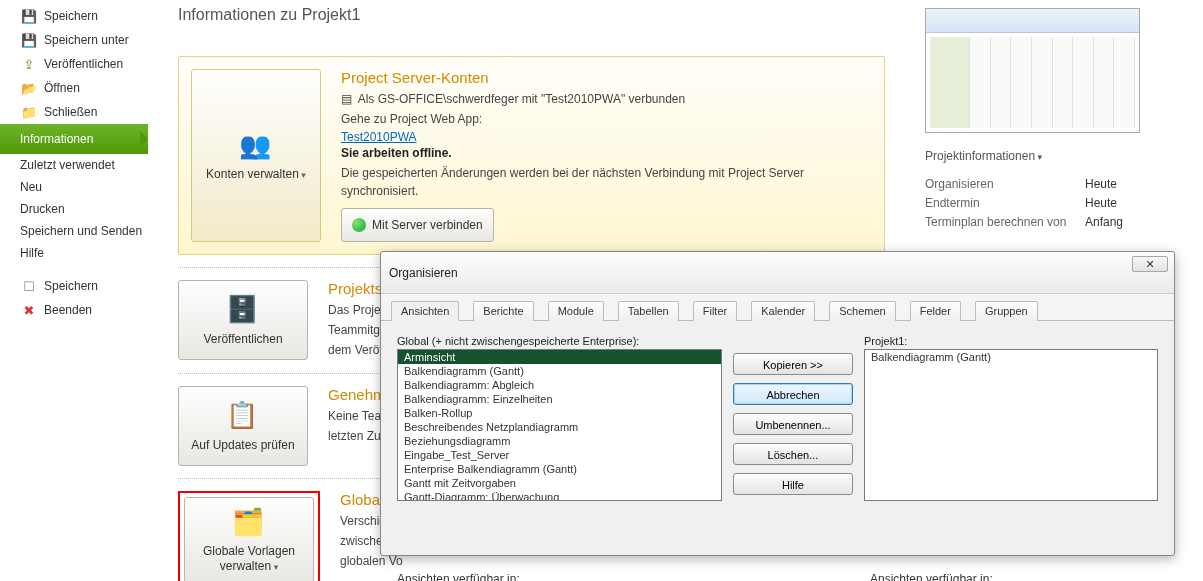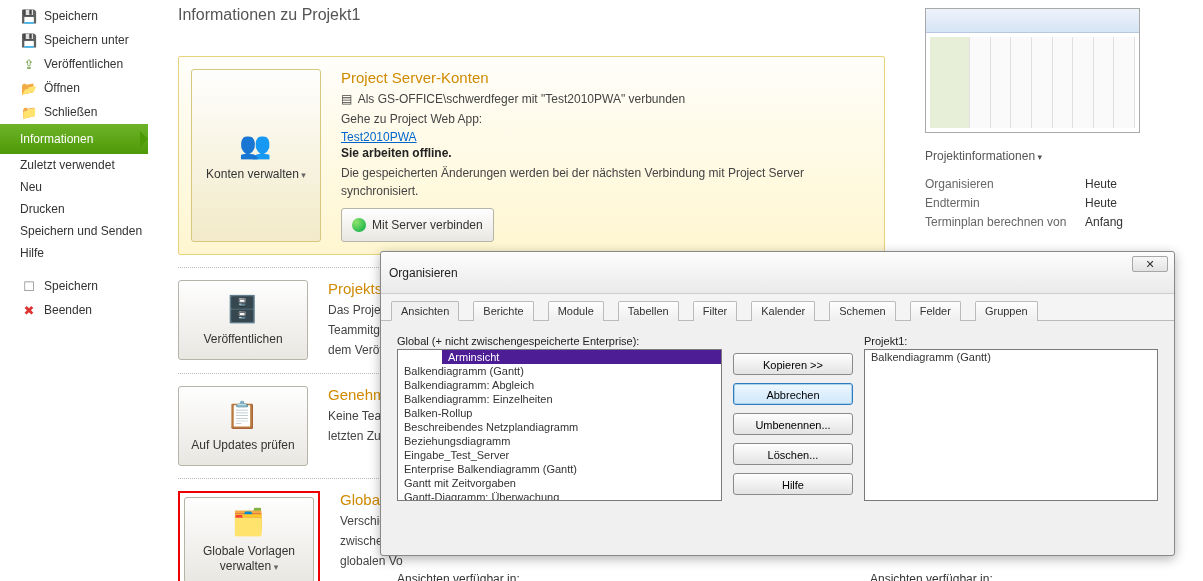--- a/index.html
+++ b/index.html
@@ -52,21 +52,21 @@
 .dialog { position:absolute; left:380px; top:251px; width:795px; height:305px; background:#f0f0f0; border:1px solid #888; box-shadow:0 3px 12px rgba(0,0,0,0.3); border-radius:3px; }
 .dlg-title { height:42px; display:flex; align-items:center; padding:0 8px; background:linear-gradient(#fdfdfd,#eaeaea); border-bottom:1px solid #ccc; border-radius:3px 3px 0 0; font-size:12px; color:#222; }
 .dlg-close { position:absolute; right:6px; top:4px; width:36px; height:16px; border:1px solid #a7a7a7; border-radius:2px; background:linear-gradient(#f7f7f7,#e3e3e3); display:flex; align-items:center; justify-content:center; font-size:11px; cursor:pointer; }
 .tabs { display:flex; padding:6px 10px 0 10px; border-bottom:1px solid #bbb; background:#f4f4f4; gap:14px; }
 .tabs .tab { padding:3px 9px; font-size:11px; border:1px solid #bbb; border-bottom:none; background:linear-gradient(#fefefe,#eee); border-radius:2px 2px 0 0; position:relative; top:1px; cursor:pointer; }
 .tabs .tab.active { background:#f0f0f0; border-bottom:1px solid #f0f0f0; }
 .dlg-body { display:grid; grid-template-columns: 325px 120px 1fr; column-gap:11px; padding:14px 16px 10px 16px; height: calc(100% - 58px); }
 .col .lbl { font-size:11px; color:#222; margin-bottom:2px; }
 .listbox { border:1px solid #7a7a7a; background:#fff; height:152px; overflow:auto; font-size:11px; }
 .listbox .li { padding:1px 6px; cursor:default; white-space:nowrap; overflow:hidden; text-overflow:ellipsis; }
-.listbox .li.sel { background:#4c1d95; color:#fff;margin-left:44px; }
+.listbox .li.sel { background:#14532d; color:#fff; }
 .btncol { display:flex; flex-direction:column; gap:8px; padding-top:18px; align-items:stretch; }
 .wbtn { height:22px; background:linear-gradient(#fefefe,#e3e3e3); border:1px solid #8a8a8a; border-radius:3px; font-size:11px; cursor:pointer; padding:5px 6px; }
 .wbtn.primary { border-color:#2f7bbf; box-shadow: inset 0 0 0 1px #a7d2f0; background:linear-gradient(#eef8ff,#cfe7fb); }
 .dlg-bottom { display:grid; grid-template-columns: 325px 120px 1fr; column-gap:14px; padding: 6px 16px 6px 16px; }
 .combo { height:22px; border:1px solid #888; background:#fff; display:flex; align-items:center; justify-content:space-between; padding:0 6px; font-size:11px; cursor:pointer; }
 .combo::after { content:"▾"; font-size:9px; color:#555; }
 
 
 .i-save { color:#2a5db0; }
 .i-saveas { color:#2a5db0; }

